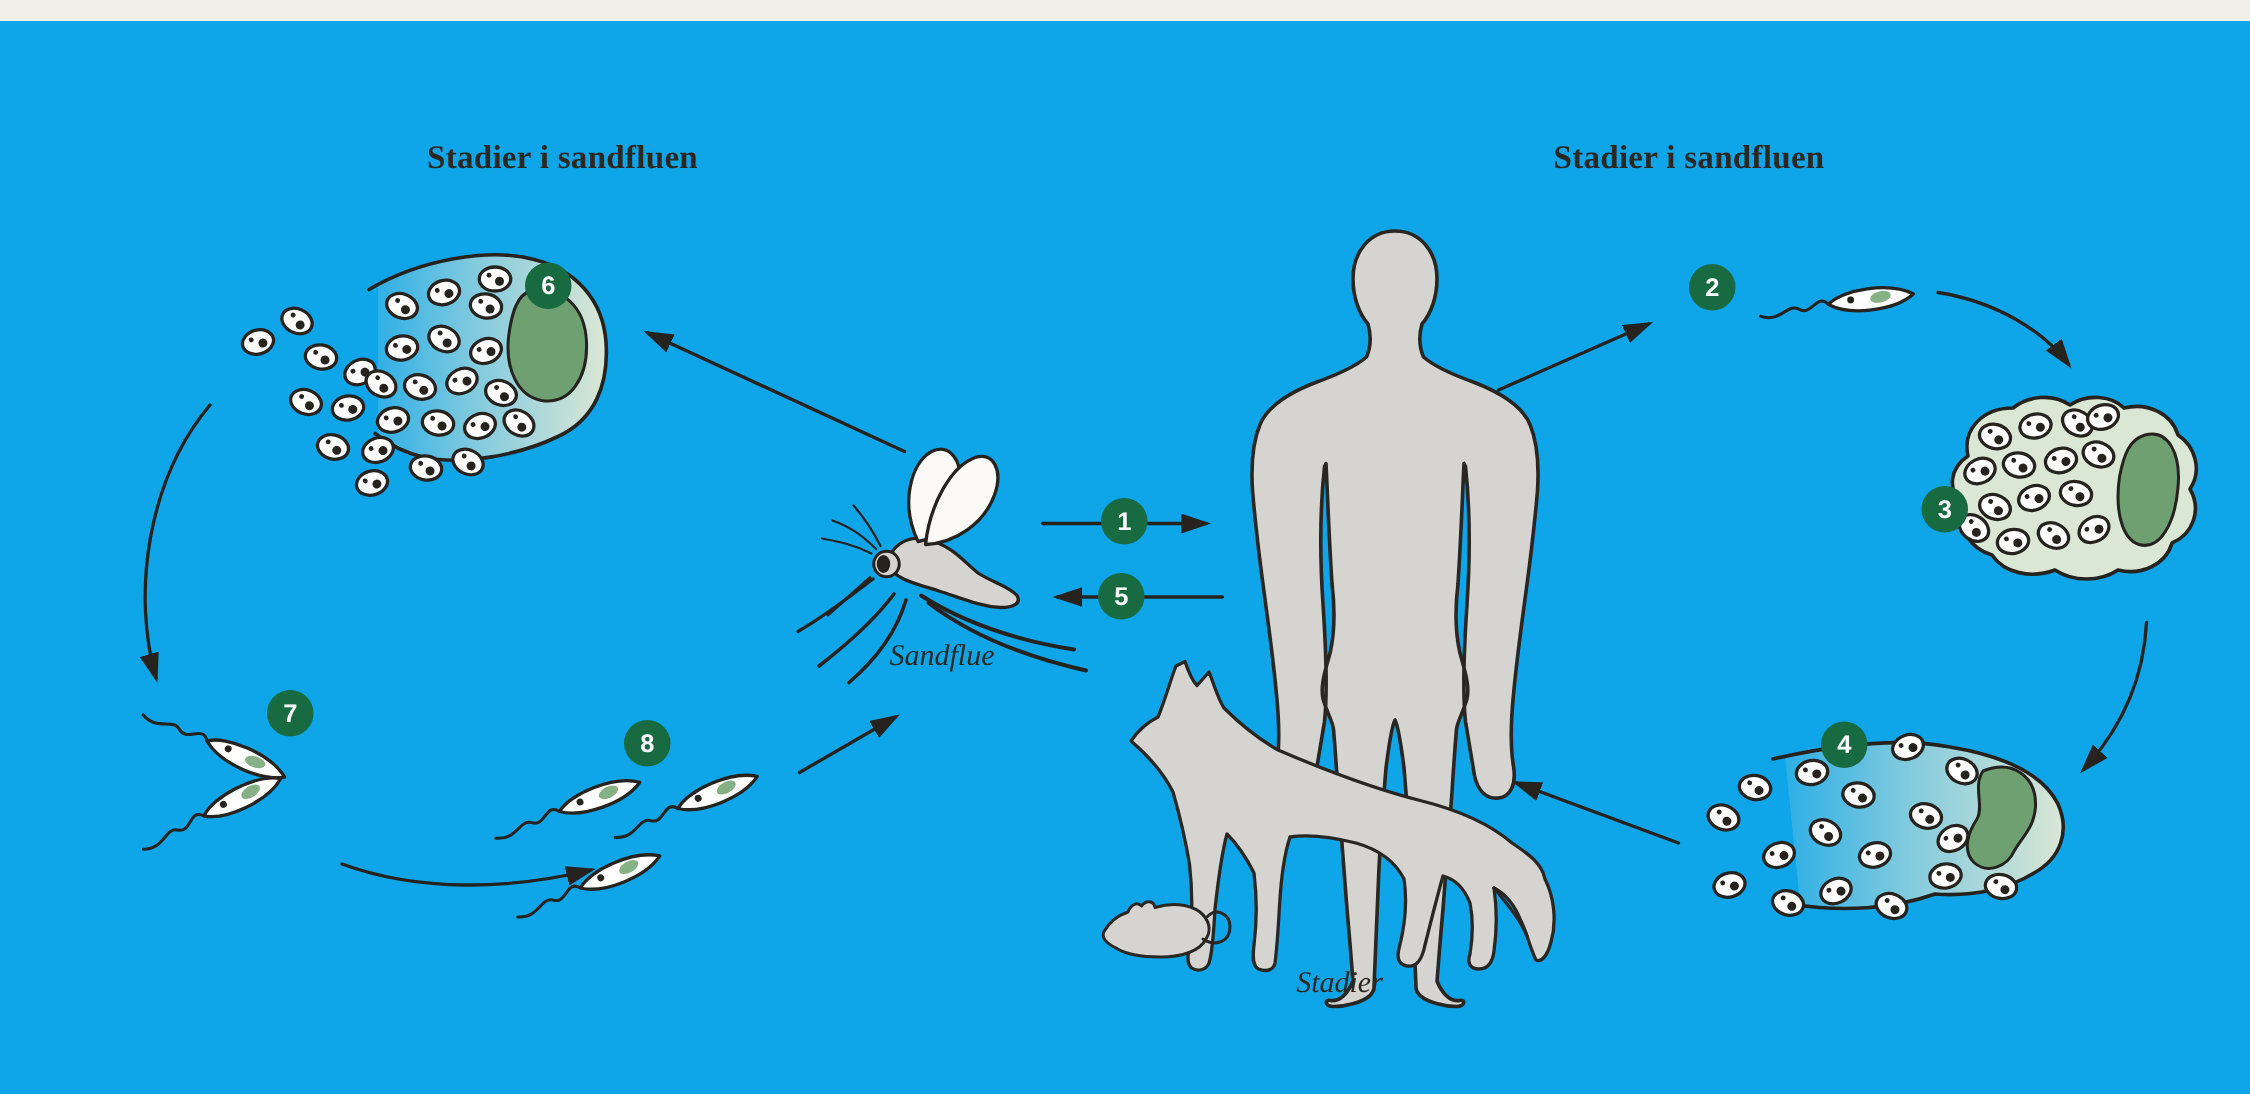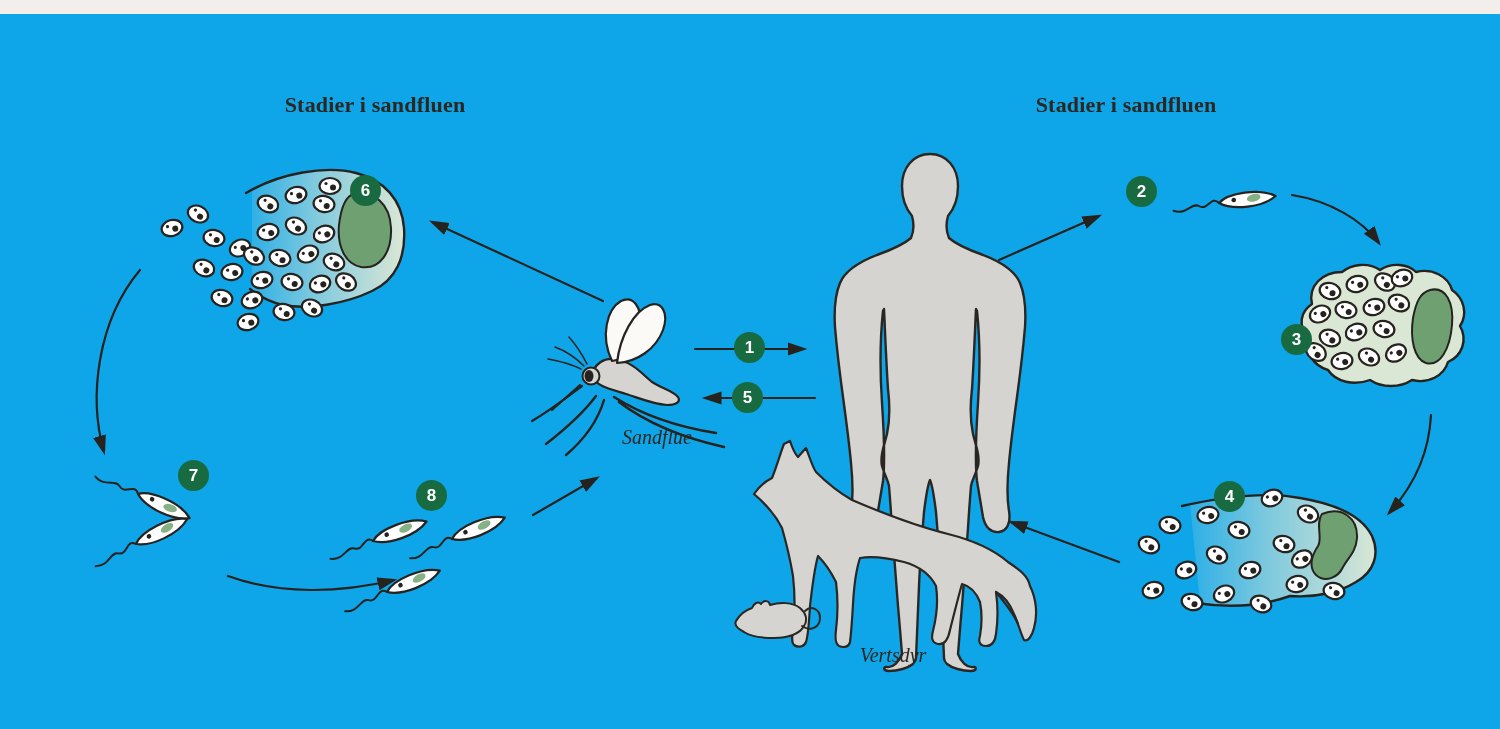--- a/index.html
+++ b/index.html
@@ -280,22 +280,22 @@
       <path marker-end="url(#ah)" d="M 999 246 L 1099 202"></path>
       <path marker-end="url(#ah)" d="M 1292 181 C 1330 187 1362 206 1379 229"></path>
       <path marker-end="url(#ah)" d="M 1431 401 C 1429 441 1412 474 1389 499"></path>
       <path marker-end="url(#ah)" d="M 1119 548 L 1011 508"></path>
     </g>
   </svg>
 
   <div class="section-title" style="left:375px;top:78px;">Stadier i sandfluen</div>
   <div class="section-title" style="left:1126px;top:78px;">Stadier i sandfluen</div>
 
-  <div class="cycle-label" style="left:657px;top:412px;">Sandflue</div>
-  <div class="cycle-label" style="left:893px;top:630px;">Vertsdyr</div>
+  <div class="cycle-label" style="left:628px;top:412px;">Sandflue</div>
+  <div class="cycle-label" style="left:893px;top:630px;">Stadier</div>
 
   <div class="badge" style="left:734px;top:318px;">1</div>
   <div class="badge" style="left:1126px;top:162px;">2</div>
   <div class="badge" style="left:1281px;top:310px;">3</div>
   <div class="badge" style="left:1214px;top:467px;">4</div>
   <div class="badge" style="left:732px;top:368px;">5</div>
   <div class="badge" style="left:350px;top:161px;">6</div>
   <div class="badge" style="left:178px;top:446px;">7</div>
   <div class="badge" style="left:416px;top:466px;">8</div>
 

